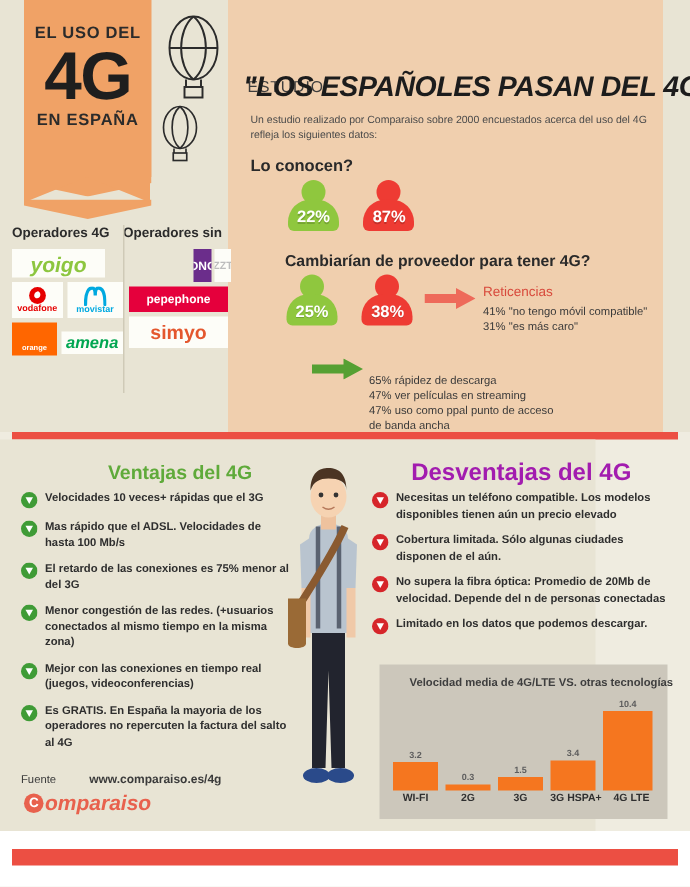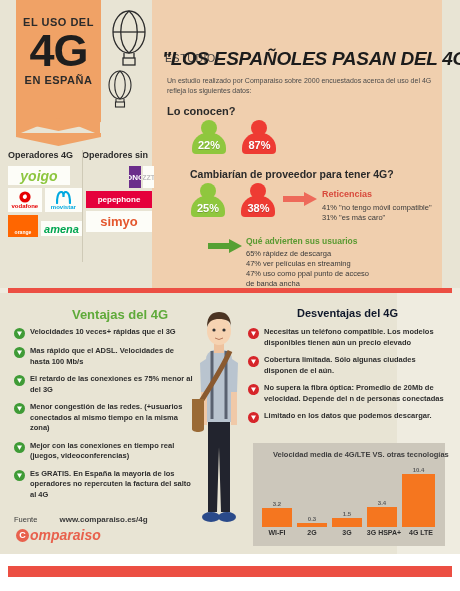--- a/index.html
+++ b/index.html
@@ -105,21 +105,21 @@
   }
   .green .head, .green .body { background: #8fc73e; }
   .red .head, .red .body { background: #ee3b33; }
 
   
   .arrow-red {
     position: absolute; left: 283px; top: 192px; width: 34px; height: 14px;
   }
   .retic-title {
     position: absolute; left: 322px; top: 189px;
-    font-size: 9px; font-weight: bold; color: #d84a3c;
+    font-size: 9px; font-weight: normal; color: #d84a3c;
   }
   .retic-list {
     position: absolute; left: 322px; top: 203px; width: 130px;
     font-size: 7.5px; color: #3a3a3a; line-height: 10px;
   }
   .arrow-green {
     position: absolute; left: 208px; top: 239px; width: 34px; height: 14px;
   }
   .adv-title {
     position: absolute; left: 246px; top: 236px;
@@ -169,21 +169,21 @@
   .bottom {
     position: absolute; left: 0; top: 293px; width: 397px; height: 268px;
     background: #e8e4d4;
   }
   .col-head-green {
     position: absolute; left: 30px; top: 14px; width: 180px; text-align: center;
     font-size: 13px; font-weight: bold; color: #5faa3a;
   }
   .col-head-red {
     position: absolute; left: 255px; top: 14px; width: 185px; text-align: center;
-    font-size: 11px; font-weight: bold; color: #0f172a;
+    font-size: 16px; font-weight: bold; color: #a21caf;
   }
   .bullets-left { position: absolute; left: 14px; top: 34px; width: 180px; }
   .bullets-right { position: absolute; left: 248px; top: 34px; width: 200px; }
   .bullet { display: flex; margin-bottom: 7px; }
   .bullet .mk {
     flex: 0 0 11px; width: 11px; height: 11px; margin-right: 5px; margin-top: 1px;
     position: relative;
   }
   .mk svg { display: block; }
   .bullet .txt {
@@ -332,21 +332,20 @@
     <div class="retic-list">
       <div>41% "no tengo móvil compatible"</div>
       <div>31% "es más caro"</div>
     </div>
 
     <div class="arrow-green">
       <svg width="34" height="14" viewBox="0 0 34 14">
           <path d="M0 4 H21 V0 L34 7 L21 14 V10 H0 Z" fill="#56a033"></path>
         </svg>
     </div>
-    <div class="adv-title">Qué advierten sus usuarios</div>
     <div class="adv-list">
       <div>65% rápidez de descarga</div>
       <div>47% ver películas en streaming</div>
       <div>47% uso como ppal punto de acceso</div>
       <div>de banda ancha</div>
     </div>
 
     <div class="ops">
       <div class="ops-divider"></div>
       <div class="ops-head">

